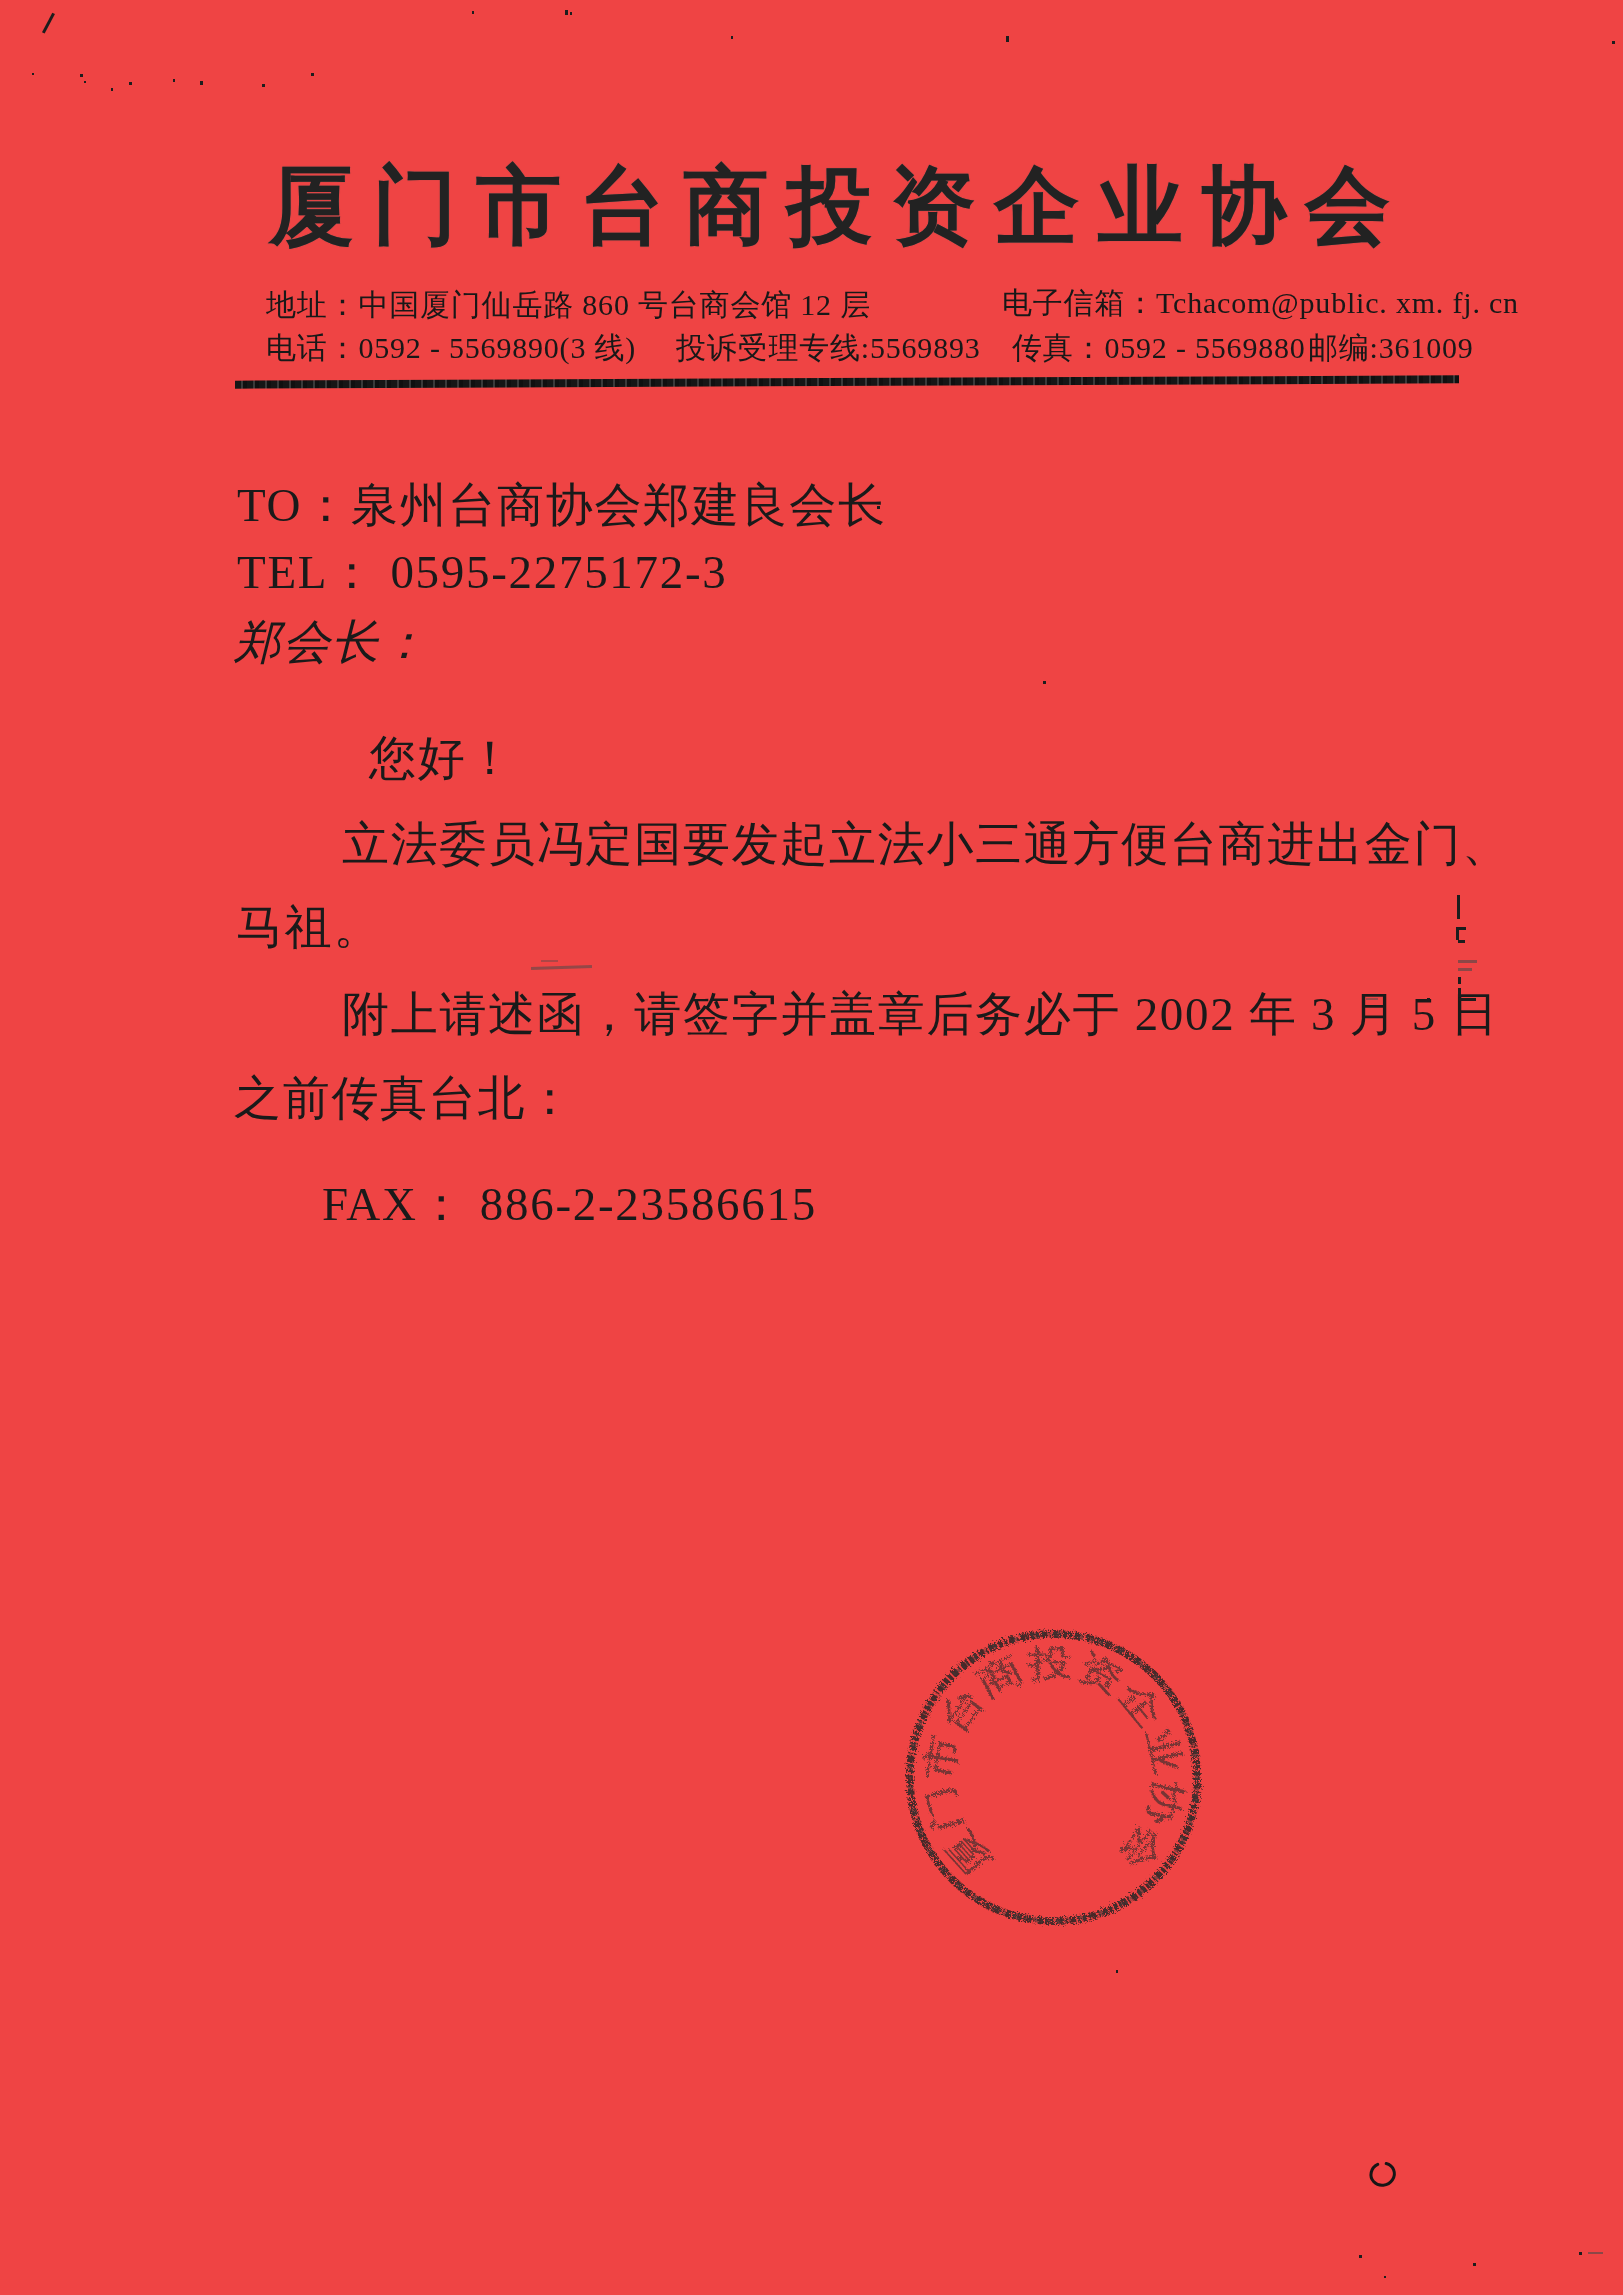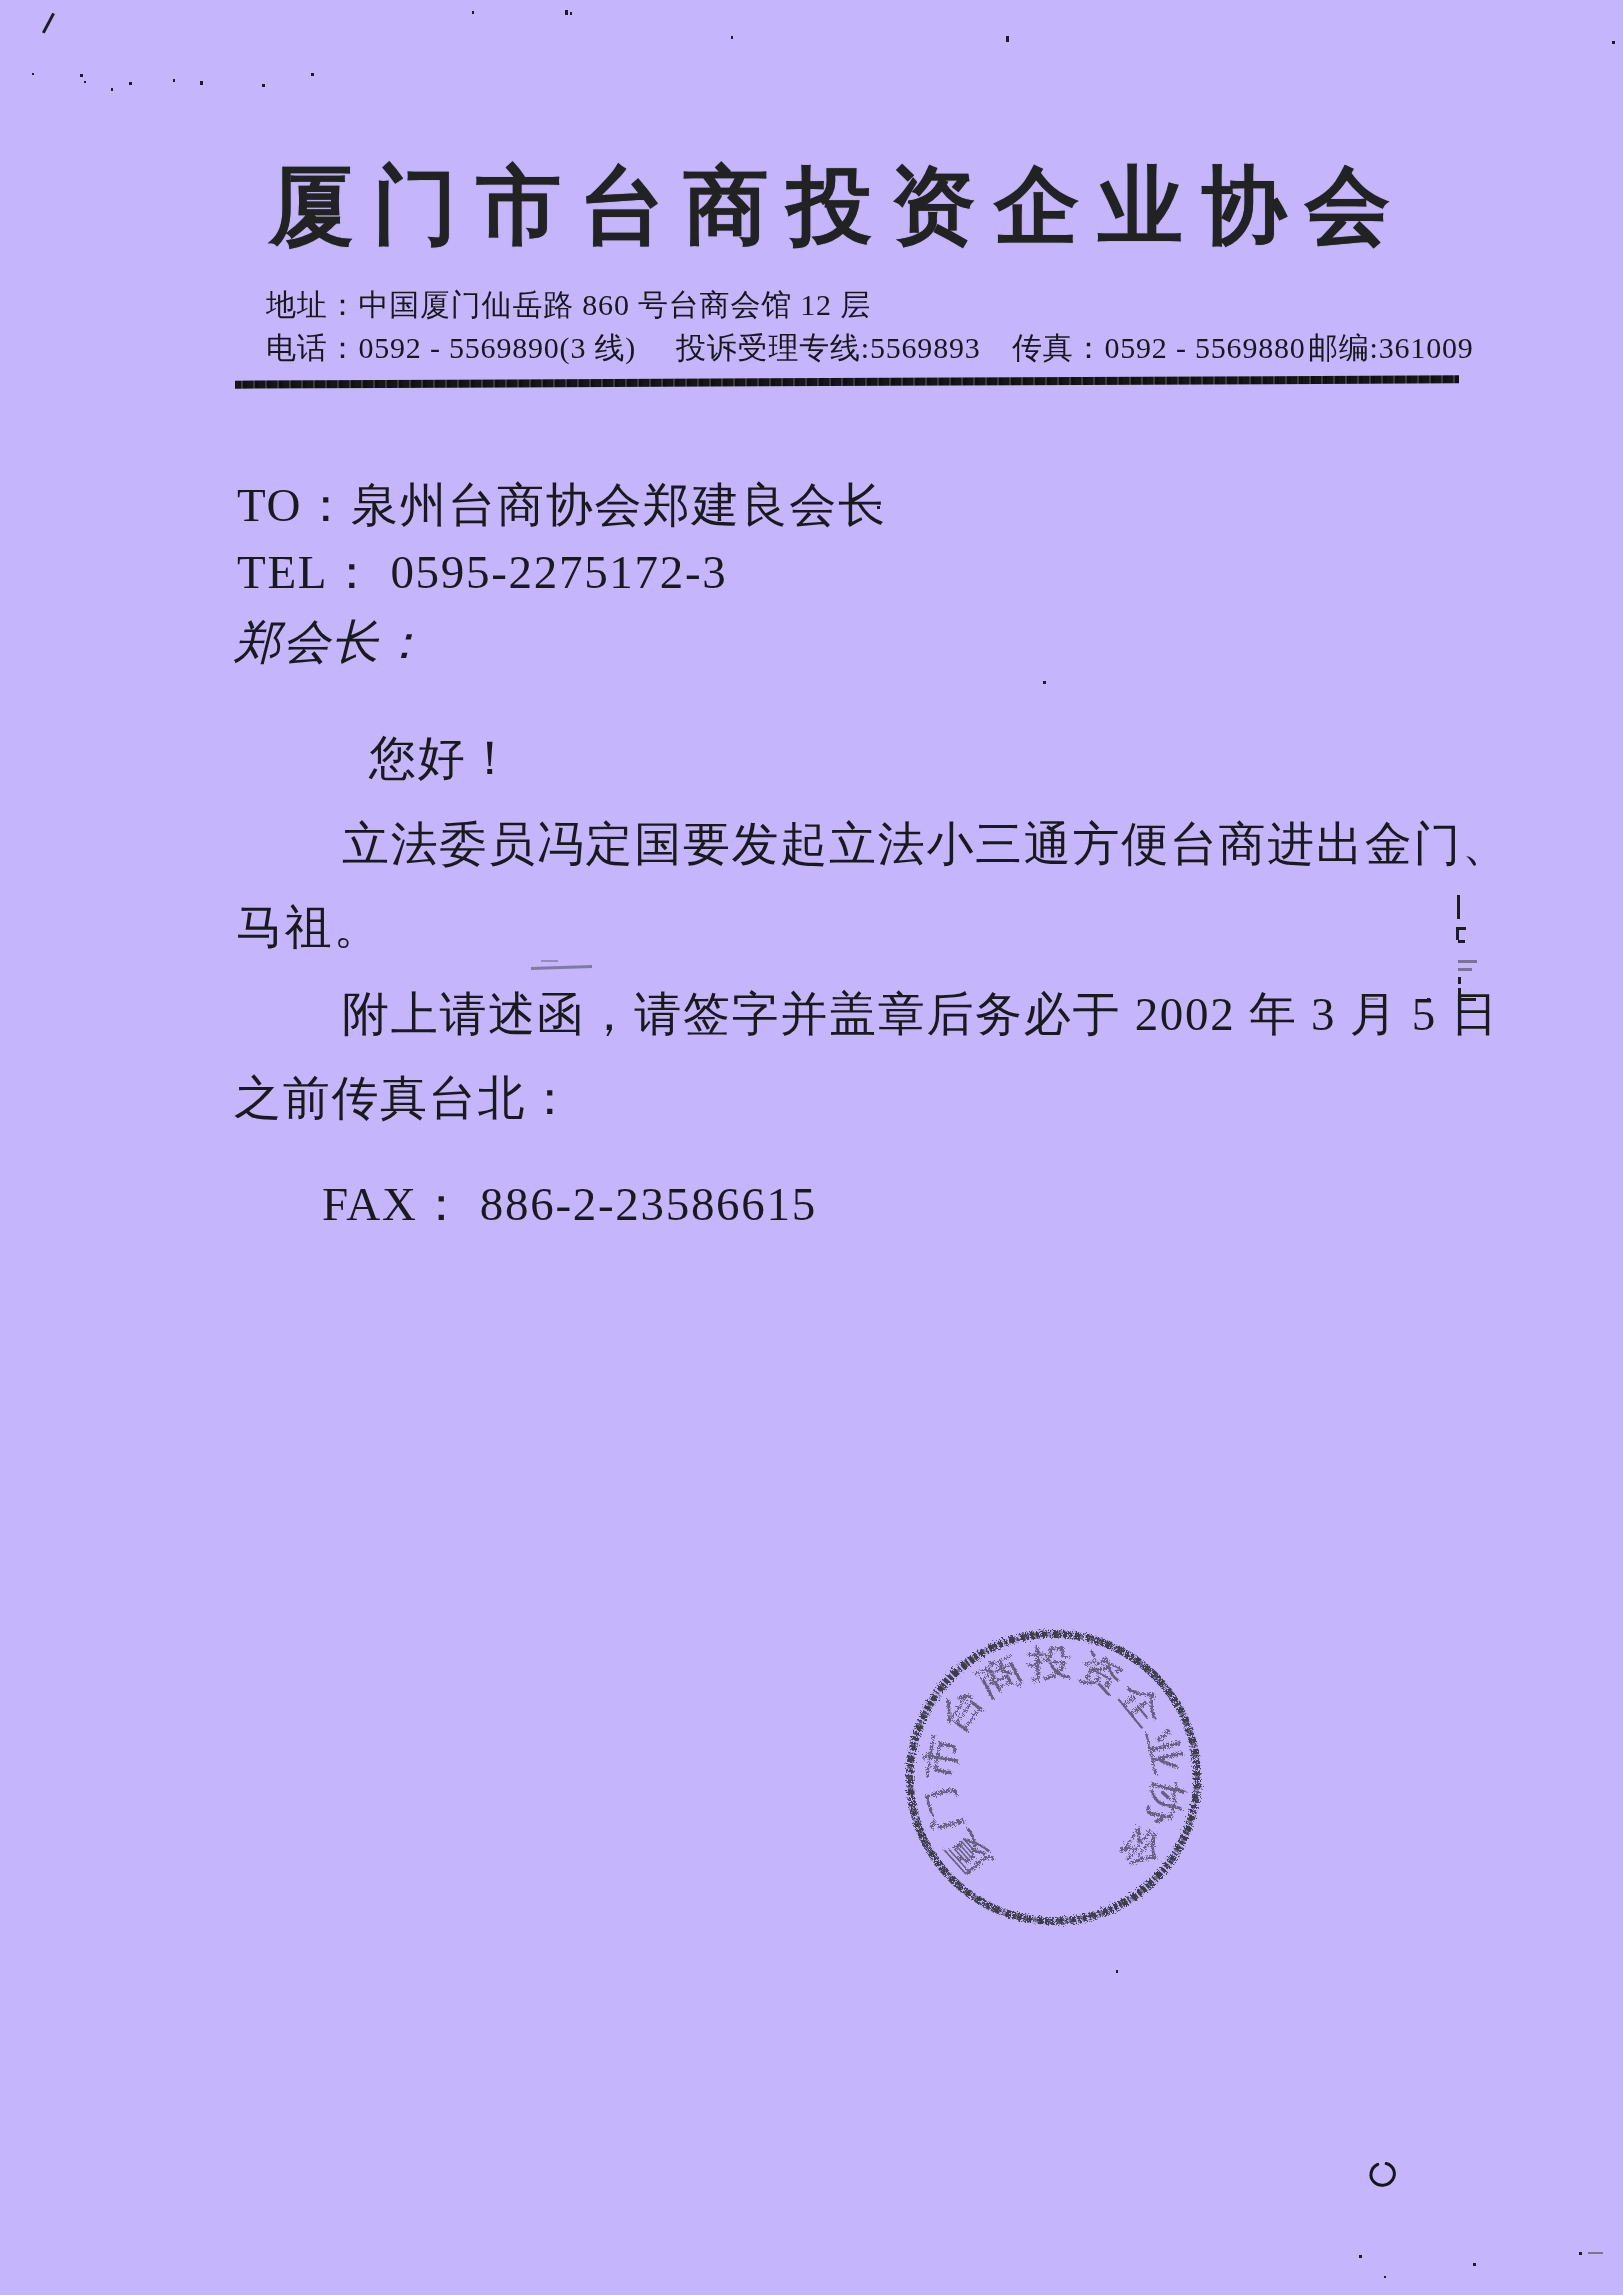--- a/index.html
+++ b/index.html
@@ -1,19 +1,19 @@
 <!DOCTYPE html>
 <html style="font-size:13.5px"><head>
 <meta charset="utf-8">
 <style>
   html,body{margin:0;padding:0;background:#ffffff;}
   #page{
     position:relative;
     width:1623px;height:2295px;
-    background:#c4b5fd;
+    background:#ef4444;
     overflow:hidden;
     font-family:"Liberation Serif","DejaVu Serif",serif;
     color:#1c1c1c;
   }
   .abs{position:absolute;white-space:nowrap;}
   
   .org-title{
     left:269px;top:159px;
     font-size:85px;line-height:95px;
     letter-spacing:18.6px;
@@ -47,20 +47,21 @@
   .circle-mark-svg{position:absolute;left:1366px;top:2159px;}
 </style>
 </head>
 <body>
 
 <div id="page">
 
   <div class="abs org-title">厦门市台商投资企业协会</div>
 
   <div class="abs hdr-info" style="left:266px;top:288px;">地址：中国厦门仙岳路 860 号台商会馆 12 层</div>
+  <div class="abs hdr-info" style="left:1002px;top:286px;">电子信箱：Tchacom@public. xm. fj. cn</div>
 
   <div class="abs hdr-info" style="left:266px;top:331px;">电话：0592 - 5569890(3 线)</div>
   <div class="abs hdr-info" style="left:676px;top:331px;">投诉受理专线:5569893</div>
   <div class="abs hdr-info" style="left:1012px;top:331px;">传真：0592 - 5569880</div>
   <div class="abs hdr-info" style="left:1308px;top:331px;text-align:center;">邮编:361009</div>
 
   <div class="abs hdr-rule"></div>
 
   <div class="abs body-line" style="left:237px;top:479px;">TO：泉州台商协会郑建良会长</div>
   <div class="abs body-line" style="left:237px;top:546px;">TEL： 0595-2275172-3</div>

